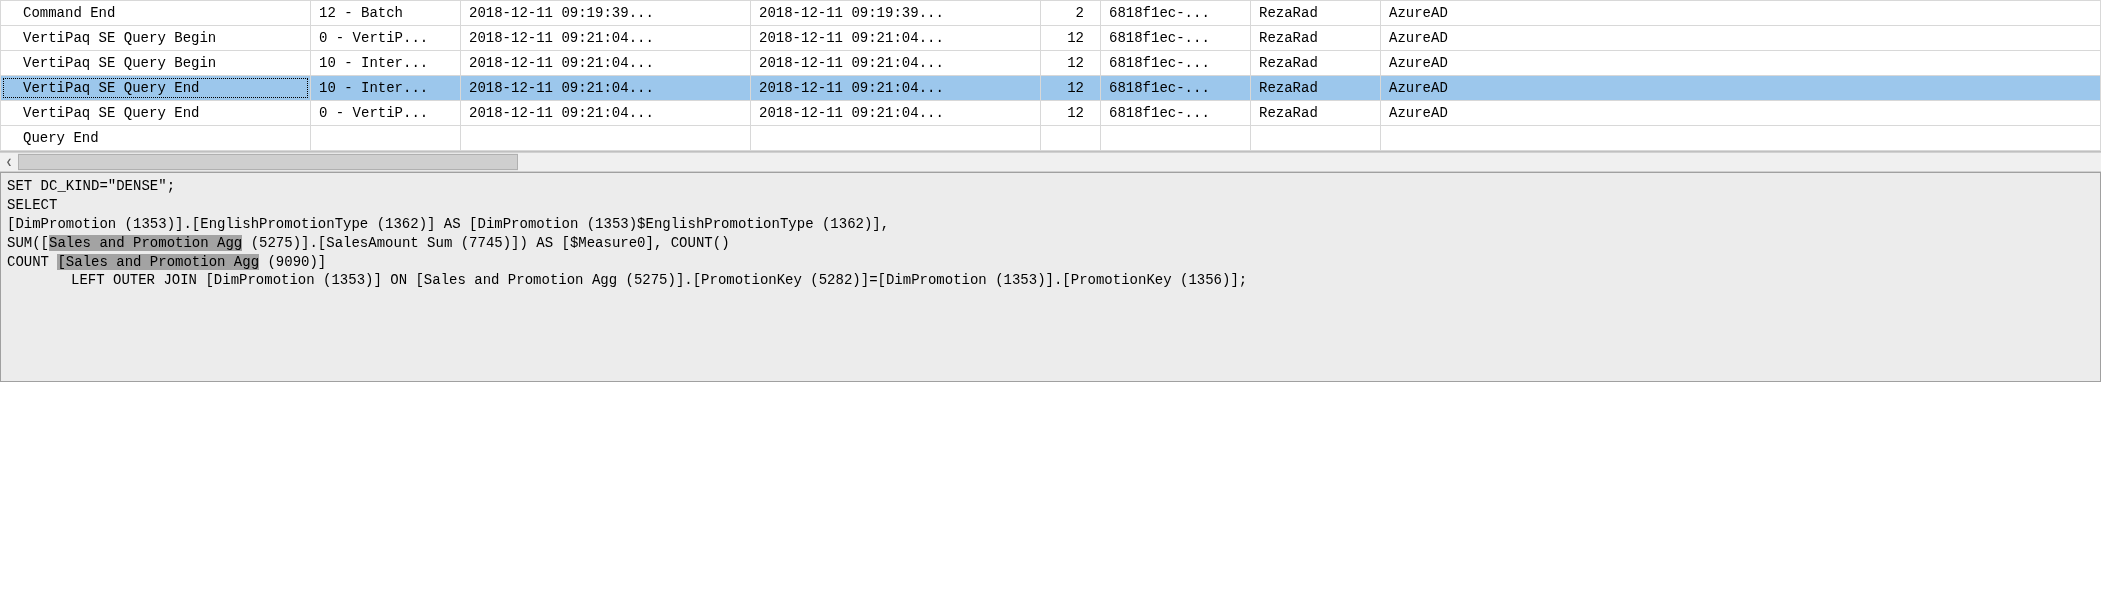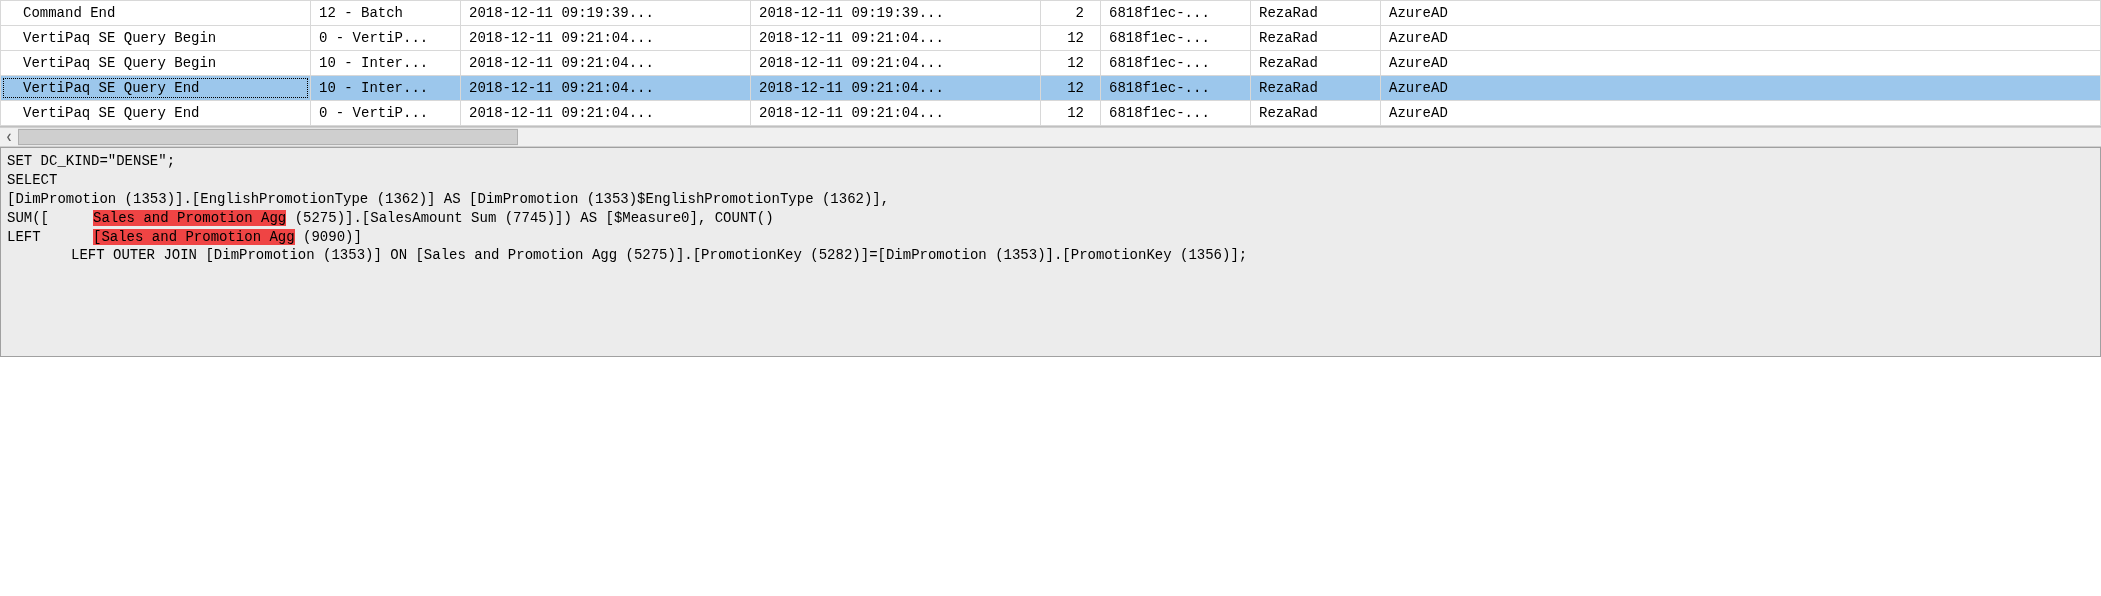--- a/index.html
+++ b/index.html
@@ -24,21 +24,21 @@
   col.c-auth{width:auto;}
   td.num{text-align:right;padding-right:16px;}
   .hscroll{height:18px;background:#f0f0f0;display:flex;align-items:center;border-top:1px solid #d0d0d0;border-bottom:1px solid #d0d0d0;}
   .hscroll .arrow{width:18px;height:18px;display:flex;align-items:center;justify-content:center;color:#606060;font-size:10px;background:#f0f0f0;}
   .hscroll .track{flex:0 0 500px;height:18px;position:relative;background:#e8e8e8;}
   .hscroll .thumb{position:absolute;left:0;top:1px;height:16px;width:500px;background:#cfcfcf;border:1px solid #b0b0b0;box-sizing:border-box;}
   .hscroll .rest{flex:1;background:#f0f0f0;}
   .sqlpane{border:1px solid #a0a0a0;background:#ececec;padding:4px 6px;min-height:200px;
            font-family:"Consolas","Courier New",monospace;font-size:14px;line-height:1.35;
            white-space:pre;overflow:auto;}
-  .hl{background:#ef4444;margin-left:44px;}
+  .hl{background:#a3a3a3;}
   .indent{display:inline-block;width:64px;}
 </style>
 </head>
 <body>
 <div class="app">
 
 <div class="grid">
 <table>
   <colgroup>
     <col class="c-event">
@@ -94,33 +94,43 @@
           <tr>
             <td>VertiPaq SE Query End</td>
             <td>0 - VertiP...</td>
             <td>2018-12-11 09:21:04...</td>
             <td>2018-12-11 09:21:04...</td>
             <td class="num">12</td>
             <td>6818f1ec-...</td>
             <td>RezaRad</td>
             <td>AzureAD</td>
           </tr>
+          <tr>
+            <td>Query End</td>
+            <td></td>
+            <td></td>
+            <td></td>
+            <td class="num"></td>
+            <td></td>
+            <td></td>
+            <td></td>
+          </tr>
         </tbody>
 </table>
 </div>
 
 <div class="hscroll">
   <div class="arrow">❮</div>
   <div class="track">
     <div class="thumb"></div>
   </div>
   <div class="rest"></div>
 </div>
 
 <div class="sqlpane"><span>SET DC_KIND="DENSE";</span>
 <span>SELECT</span>
 <span>[DimPromotion (1353)].[EnglishPromotionType (1362)] AS [DimPromotion (1353)$EnglishPromotionType (1362)],</span>
 <span>SUM([</span><span class="hl">Sales and Promotion Agg</span><span> (5275)].[SalesAmount Sum (7745)]) AS [$Measure0], COUNT()</span>
-<span>LEFT </span><span class="hl">[Sales and Promotion Agg</span><span> (9090)]</span>
+<span>COUNT </span><span class="hl">[Sales and Promotion Agg</span><span> (9090)]</span>
 <span class="indent"></span><span>LEFT OUTER JOIN [DimPromotion (1353)] ON [Sales and Promotion Agg (5275)].[PromotionKey (5282)]=[DimPromotion (1353)].[PromotionKey (1356)];</span>
 </div>
 
 </div>
 
 </body></html>

